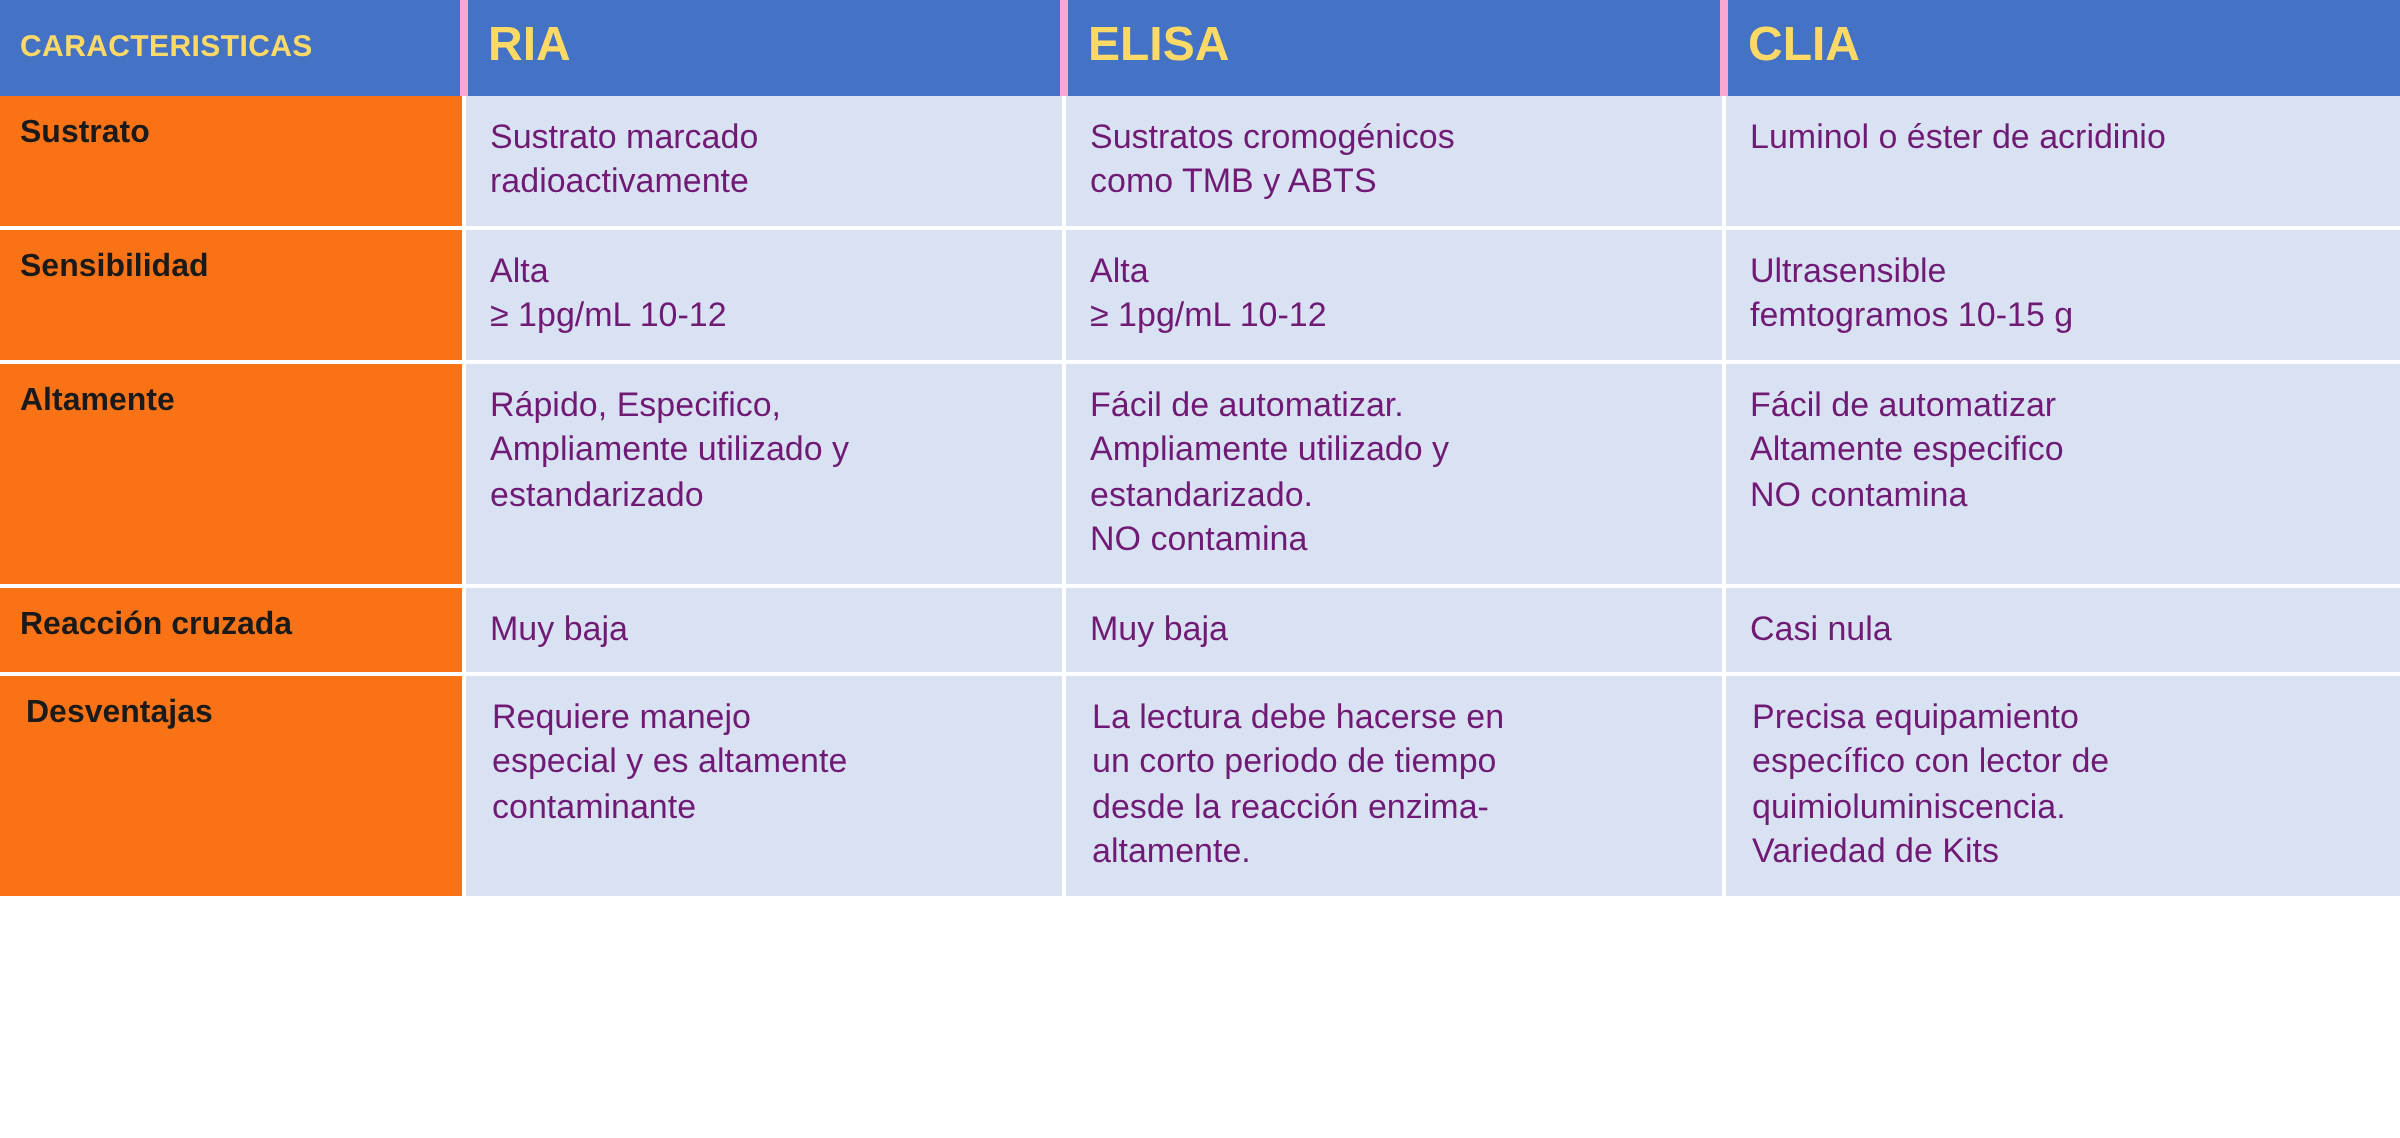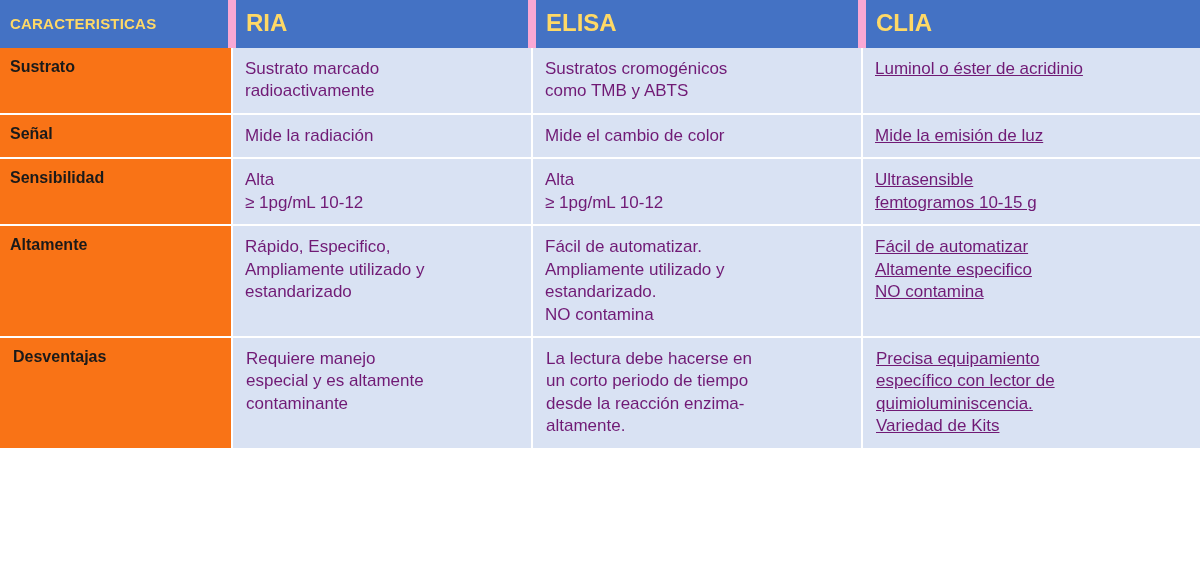--- a/index.html
+++ b/index.html
@@ -22,21 +22,21 @@
   table.comparison col.c1 { width: 300px; }
   table.comparison col.c2 { width: 330px; }
   table.comparison col.c3 { width: 338px; }
 
   thead th {
     background: #4472c4;
     color: #ffd966;
     text-align: left;
     vertical-align: middle;
     padding: 6px 10px 8px 10px;
-    border-right: 8px solid #f9a8d4;
+    border-right: 4px solid #f9a8d4;
     height: 34px;
     font-weight: bold;
   }
   thead th.head-char {
     font-size: 15px;
     letter-spacing: 0.2px;
   }
   thead th.head-col {
     font-size: 24px;
   }
@@ -56,21 +56,21 @@
   tbody td {
     background: #d9e2f3;
     color: #701a75;
     font-size: 17px;
     vertical-align: top;
     padding: 10px 14px 10px 12px;
     border-right: 2px solid #ffffff;
     border-bottom: 2px solid #ffffff;
     line-height: 1.32;
   }
-  tbody td:last-child { border-right: none; text-decoration: underline; }
+  tbody td:last-child { border-right: none; }
   tbody tr:last-child th.rowhead,
   tbody tr:last-child td { border-bottom: none; padding-left: 13px; }
 
   .cell-line { display: block; white-space: pre; }
 </style>
 </head>
 <body>
 
 <table class="comparison">
   <colgroup>
@@ -96,32 +96,20 @@
       </td>
       <td>
         <span class="cell-line">Sustratos cromogénicos</span>
         <span class="cell-line">como TMB y ABTS</span>
       </td>
       <td>
         <span class="cell-line">Luminol o éster de acridinio</span>
       </td>
     </tr>
     <tr>
-      <th class="rowhead">Señal</th>
-      <td>
-        <span class="cell-line">Mide la radiación</span>
-      </td>
-      <td>
-        <span class="cell-line">Mide el cambio de color</span>
-      </td>
-      <td>
-        <span class="cell-line">Mide la emisión de luz</span>
-      </td>
-    </tr>
-    <tr>
       <th class="rowhead">Sensibilidad</th>
       <td>
         <span class="cell-line">Alta</span>
         <span class="cell-line">≥ 1pg/mL 10-12</span>
       </td>
       <td>
         <span class="cell-line">Alta</span>
         <span class="cell-line">≥ 1pg/mL 10-12</span>
       </td>
       <td>
@@ -142,20 +130,32 @@
         <span class="cell-line">estandarizado.</span>
         <span class="cell-line">NO contamina</span>
       </td>
       <td>
         <span class="cell-line">Fácil de automatizar</span>
         <span class="cell-line">Altamente especifico</span>
         <span class="cell-line">NO contamina</span>
       </td>
     </tr>
     <tr>
+      <th class="rowhead">Reacción cruzada</th>
+      <td>
+        <span class="cell-line">Muy baja</span>
+      </td>
+      <td>
+        <span class="cell-line">Muy baja</span>
+      </td>
+      <td>
+        <span class="cell-line">Casi nula</span>
+      </td>
+    </tr>
+    <tr>
       <th class="rowhead">Desventajas</th>
       <td>
         <span class="cell-line">Requiere manejo</span>
         <span class="cell-line">especial y es altamente</span>
         <span class="cell-line">contaminante</span>
       </td>
       <td>
         <span class="cell-line">La lectura debe hacerse en</span>
         <span class="cell-line">un corto periodo de tiempo</span>
         <span class="cell-line">desde la reacción enzima-</span>

